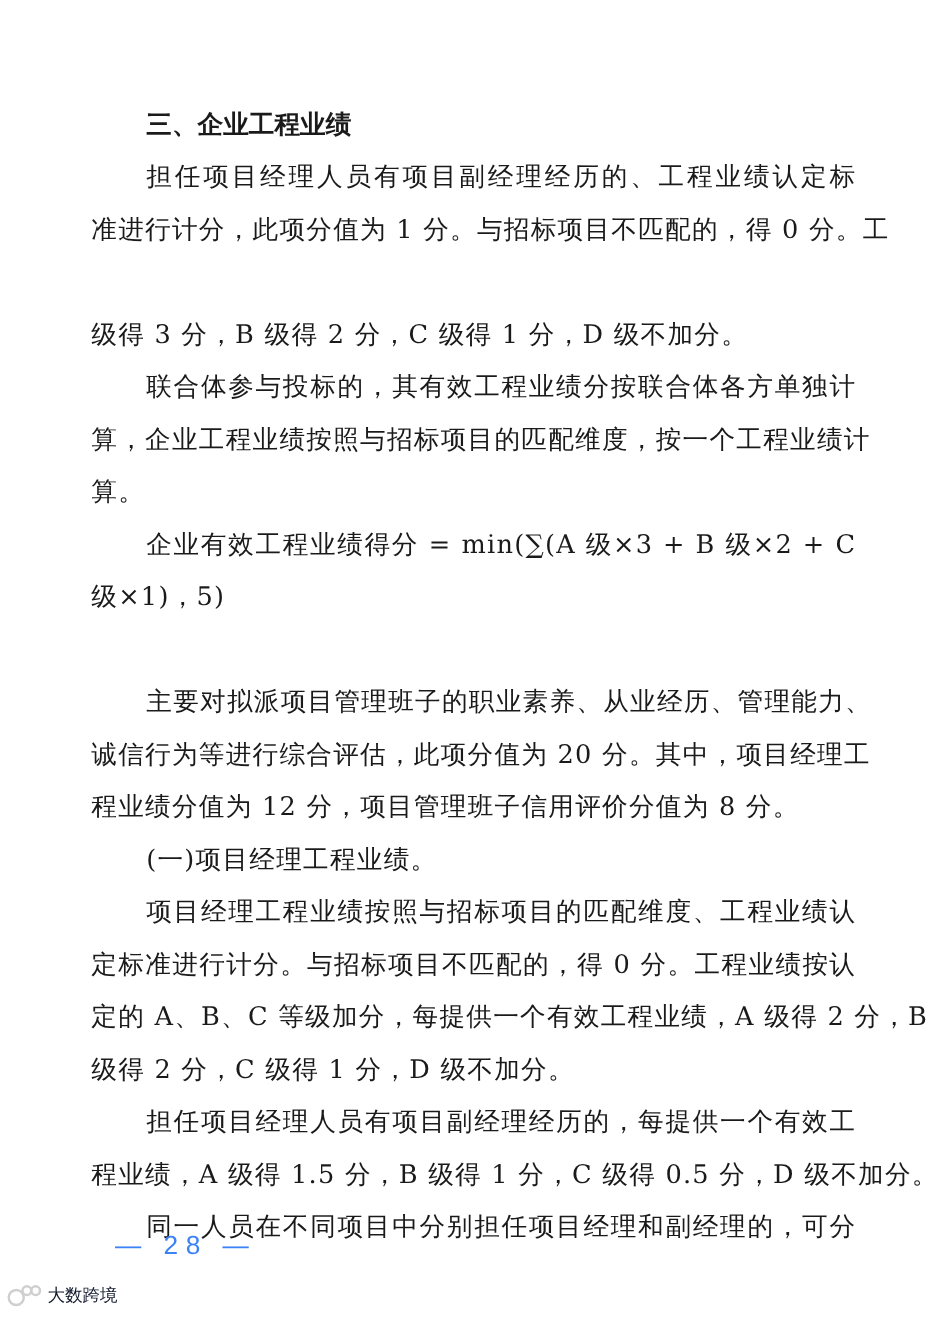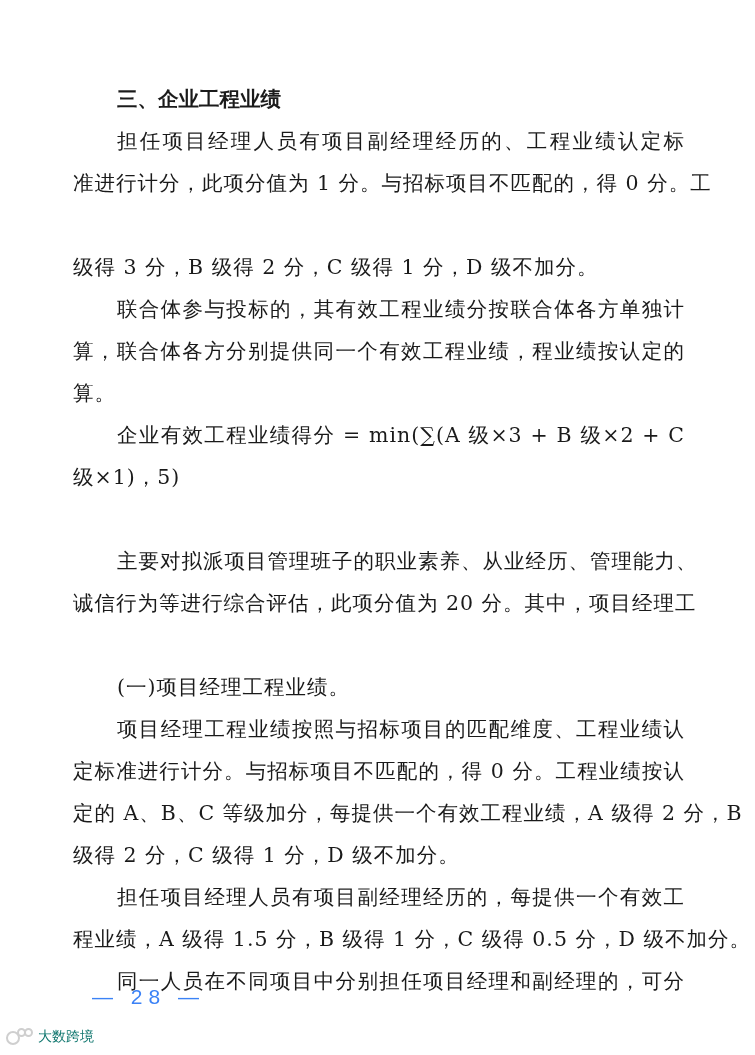--- a/index.html
+++ b/index.html
@@ -6,40 +6,41 @@
   body { width:755px; height:1055px; background:#ffffff; position:relative; overflow:hidden;
          font-family:"DejaVu Serif","Liberation Serif",serif; color:#1a1a1a; }
   .page { position:absolute; left:0; top:0; width:755px; height:1055px; }
   .line { position:absolute; left:73px; width:612px; height:30px; font-size:20.5px; line-height:30px;
           white-space:nowrap; text-align:justify; text-align-last:justify; letter-spacing:1px; }
   .line.indent { left:117px; width:568px; }
   .line.short { text-align-last:left; }
   .line.heading { font-family:"DejaVu Sans","Liberation Sans",sans-serif; font-weight:bold; letter-spacing:0; }
   .pageno { position:absolute; left:92px; top:985px; font-size:21px; color:#3b82f6;
             font-family:Liberation Sans, sans-serif; letter-spacing:6px; }
-  .watermark { position:absolute; left:6px; top:1028px; font-size:14px; color:#0f766e;
+  .watermark { position:absolute; left:6px; top:1028px; font-size:14px; color:#0f172a;
                font-family:"DejaVu Sans",sans-serif; display:flex; align-items:center; gap:4px; }
   .wm-logo { width:28px; height:18px; position:relative; }
   .wm-logo span { position:absolute; border:2px solid #cfcfcf; border-radius:50%; }
 </style>
 </head>
 <body>
 
 <div class="page">
   <div class="line heading" style="left:117px;top:84px;text-align-last:left;width:auto">三、企业工程业绩</div>
   <div class="line indent" style="top:126px">担任项目经理人员有项目副经理经历的、工程业绩认定标</div>
   <div class="line" style="top:168px">准进行计分，此项分值为 1 分。与招标项目不匹配的，得 0 分。工</div>
   <div class="line short" style="top:252px">级得 3 分，B 级得 2 分，C 级得 1 分，D 级不加分。</div>
   <div class="line indent" style="top:294px">联合体参与投标的，其有效工程业绩分按联合体各方单独计</div>
-  <div class="line" style="top:336px">算，联合体各方分别提供同一个有效工程业绩，程业绩按认定的</div>
+  <div class="line" style="top:336px">算，企业工程业绩按照与招标项目的匹配维度，按一个工程业绩计</div>
   <div class="line short" style="top:378px">算。</div>
   <div class="line indent" style="top:420px">企业有效工程业绩得分 = min(∑(A 级×3 + B 级×2 + C</div>
   <div class="line short" style="top:462px">级×1)，5)</div>
   <div class="line indent" style="top:546px">主要对拟派项目管理班子的职业素养、从业经历、管理能力、</div>
   <div class="line" style="top:588px">诚信行为等进行综合评估，此项分值为 20 分。其中，项目经理工</div>
+  <div class="line short" style="top:630px">程业绩分值为 12 分，项目管理班子信用评价分值为 8 分。</div>
   <div class="line indent short" style="top:672px">(一)项目经理工程业绩。</div>
   <div class="line indent" style="top:714px">项目经理工程业绩按照与招标项目的匹配维度、工程业绩认</div>
   <div class="line" style="top:756px">定标准进行计分。与招标项目不匹配的，得 0 分。工程业绩按认</div>
   <div class="line" style="top:798px">定的 A、B、C 等级加分，每提供一个有效工程业绩，A 级得 2 分，B</div>
   <div class="line short" style="top:840px">级得 2 分，C 级得 1 分，D 级不加分。</div>
   <div class="line indent" style="top:882px">担任项目经理人员有项目副经理经历的，每提供一个有效工</div>
   <div class="line" style="top:924px">程业绩，A 级得 1.5 分，B 级得 1 分，C 级得 0.5 分，D 级不加分。</div>
   <div class="line indent" style="top:966px">同一人员在不同项目中分别担任项目经理和副经理的，可分</div>
 
   <div class="pageno">— 28 —</div>

